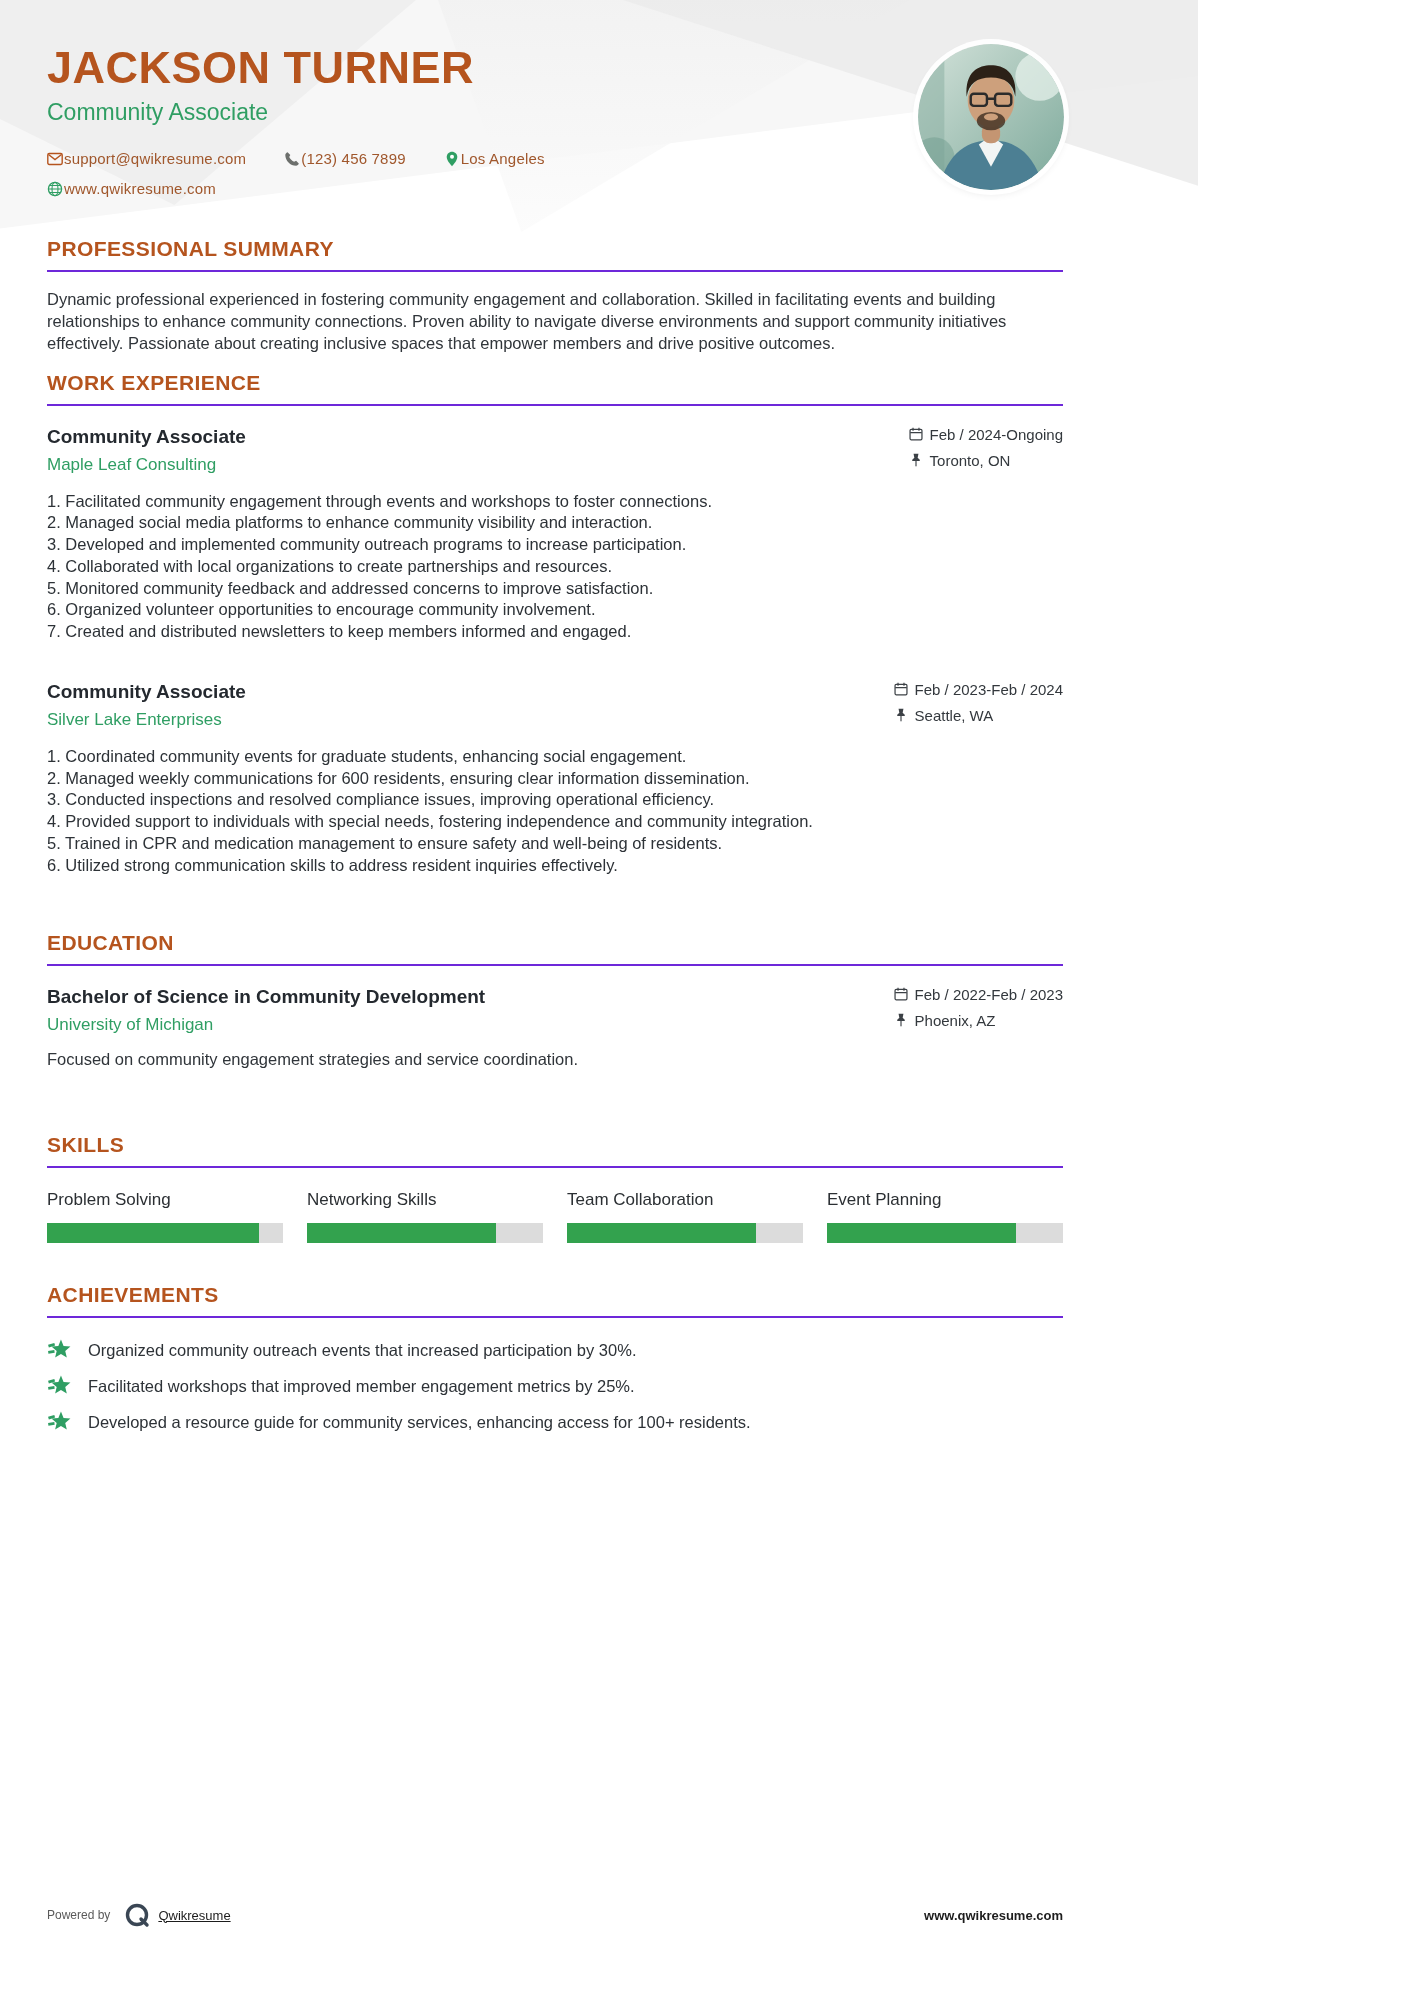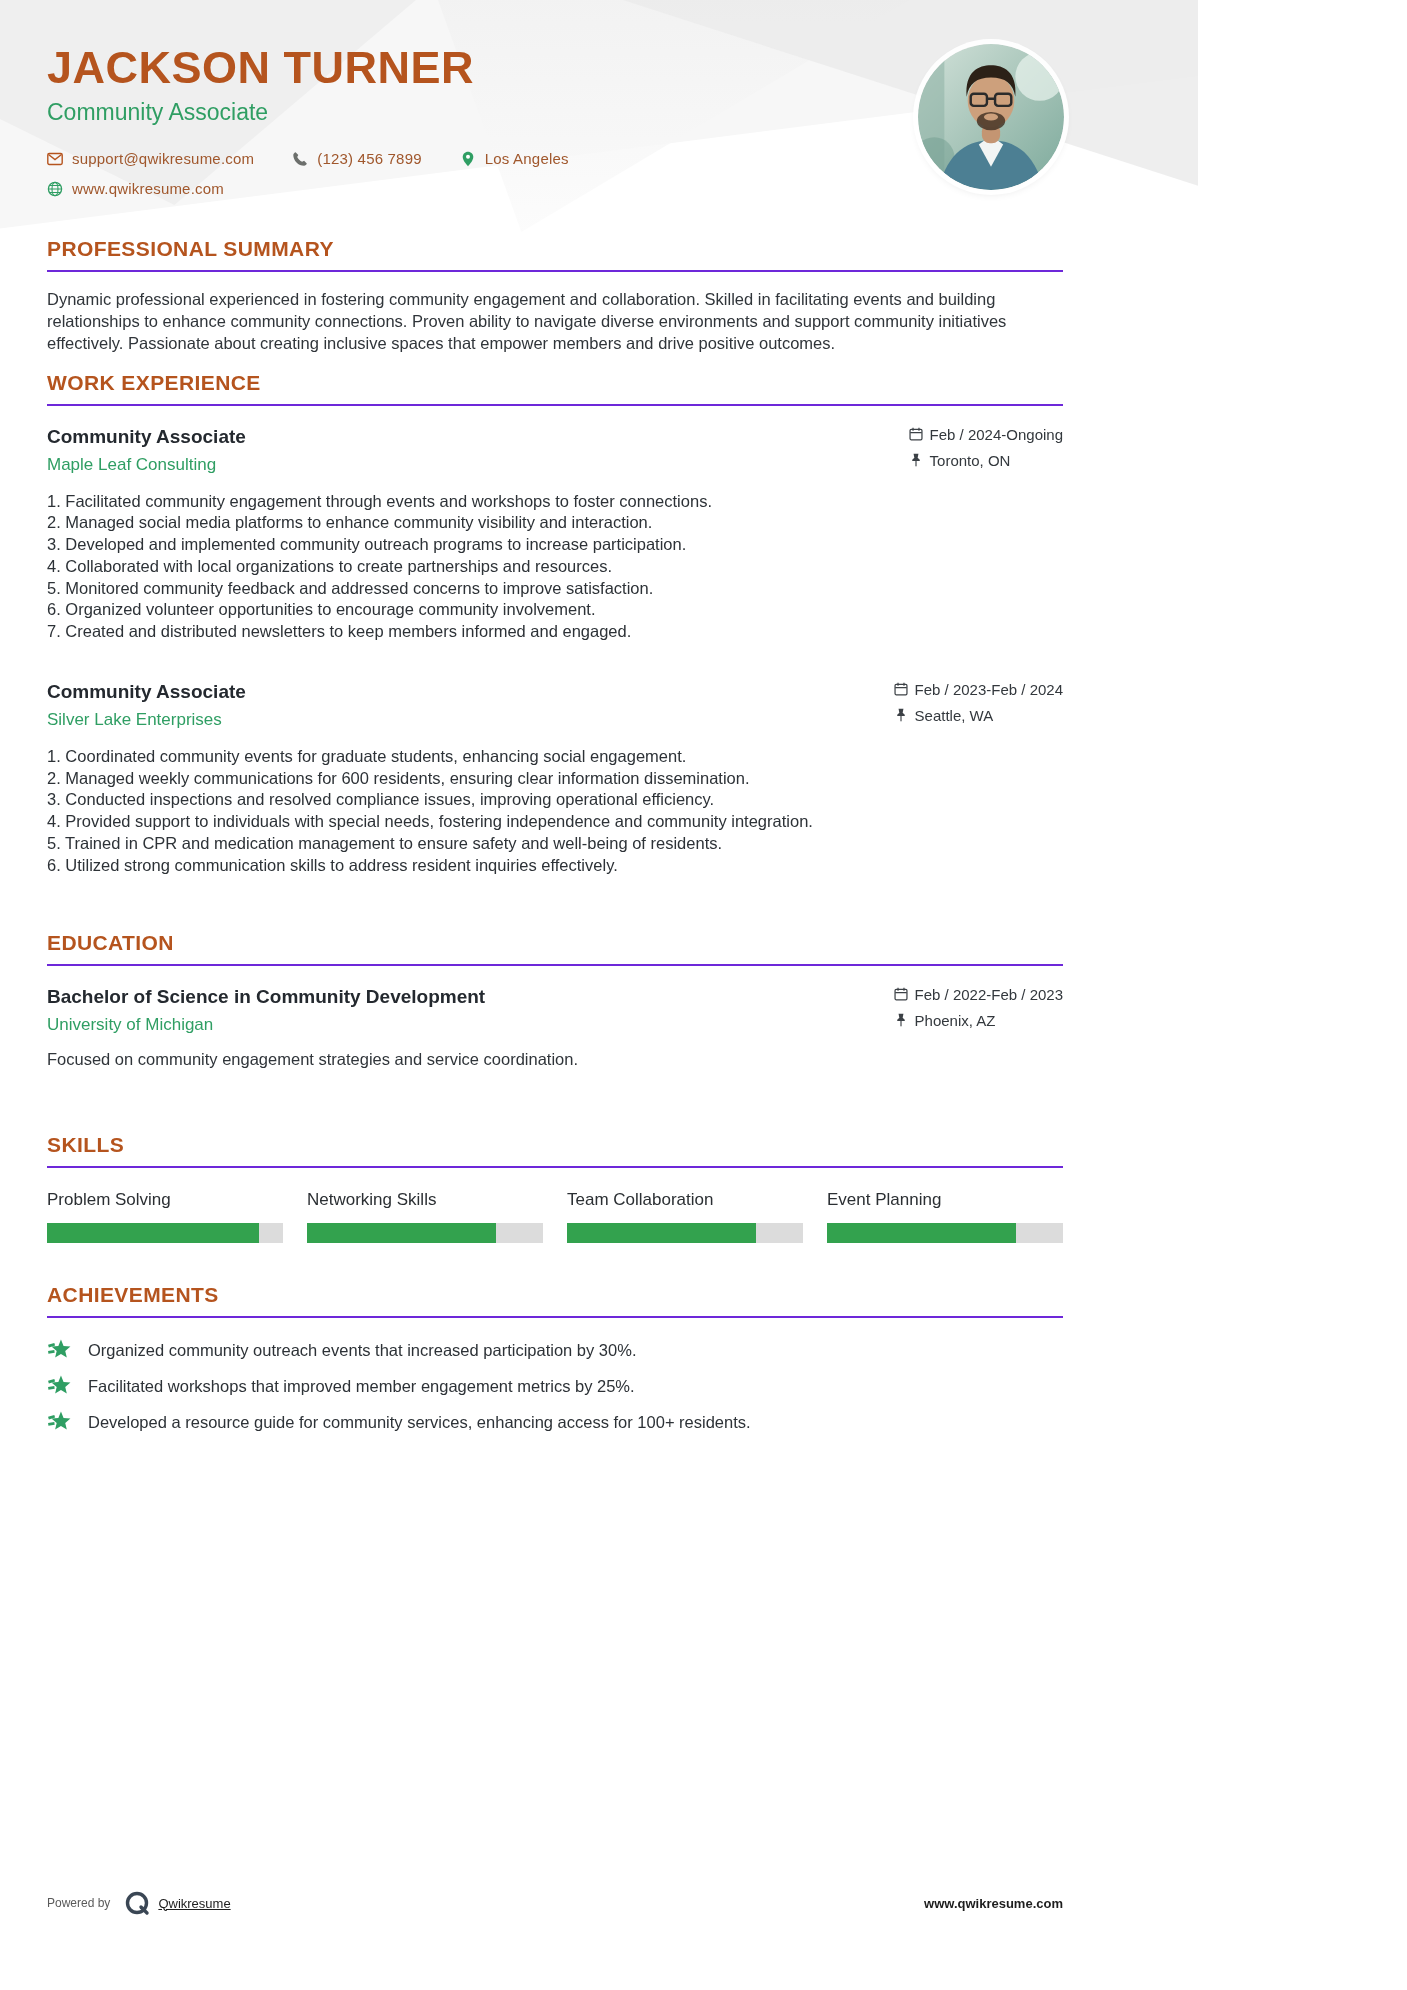--- a/index.html
+++ b/index.html
@@ -15,21 +15,21 @@
   .hb3 { top:0; left:0; width:56%; height:205px; background:#efefef; clip-path:polygon(0 0,62% 0,26% 100%,0 58%); }
   .hb4 { top:0; left:18%; width:58%; height:232px; background:linear-gradient(180deg,#f1f1f1,#fbfbfb); clip-path:polygon(32% 0,100% 0,44% 100%); opacity:.8; }
 
   .content { position:relative; z-index:1; width:1016px; margin-left:47px; padding-top:44px; }
 
   
   h1 { font-size:45px; font-weight:bold; color:#b5541e; letter-spacing:.5px; line-height:1.05; }
   .role { font-size:23px; color:#2f9e63; margin-top:8px; }
   .contact-row { display:flex; align-items:center; gap:38px; margin-top:24px; }
   .contact-row.second { margin-top:13px; }
-  .contact-item { display:inline-flex; align-items:center; gap:9px; font-size:15px; color:#a0572c; letter-spacing:.2px; }
+  .contact-item { display:inline-flex; align-items:center; gap:1px; font-size:15px; color:#a0572c; letter-spacing:.2px; }
   .cicon { width:16px; height:16px; flex:0 0 auto; }
 
   
   .avatar { position:absolute; top:44px; left:918px; width:146px; height:146px; border-radius:50%; z-index:2;
             box-shadow:0 0 0 5px rgba(255,255,255,.95), 0 3px 10px rgba(0,0,0,.12); overflow:hidden; }
   .avatar svg { display:block; width:100%; height:100%; }
 
   
   .section { margin-top:40px; }
   .section.experience { margin-top:16px; }
@@ -62,21 +62,21 @@
   .skill-bar { margin-top:13px; height:20px; background:#dcdcdc; }
   .skill-fill { height:100%; background:#33a24e; }
 
   
   .ach-list { margin-top:20px; }
   .ach-row { display:flex; align-items:center; gap:16px; margin-bottom:11px; }
   .ach-icon { width:25px; height:25px; flex:0 0 auto; }
   .ach-text { font-size:16.5px; color:#2d3237; }
 
   
-  .footer { position:absolute; left:47px; width:1016px; bottom:74px; display:flex; align-items:center; z-index:1; }
+  .footer { position:absolute; left:47px; width:1016px; bottom:62px; display:flex; align-items:center; z-index:1; }
   .powered { font-size:12px; color:#5a5a5a; }
   .logo { width:26px; height:26px; margin-left:14px; }
   .brand { font-size:13px; color:#1d1d1d; text-decoration:underline; margin-left:8px; cursor:pointer; }
   .fwebsite { margin-left:auto; font-size:13px; color:#1d1d1d; font-weight:bold; }
 </style>
 </head>
 <body>
 
 <div class="page">
 

